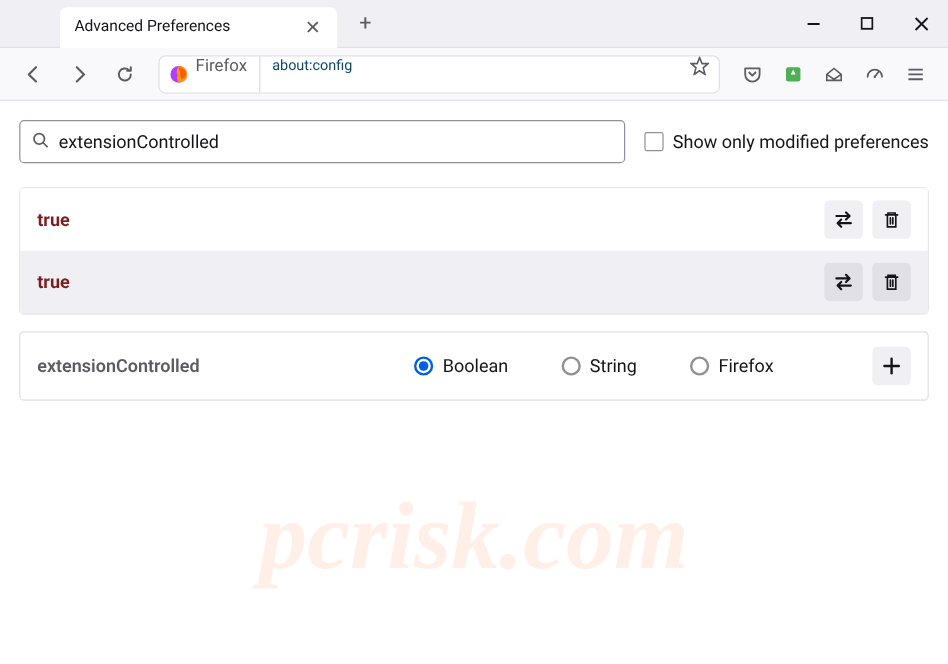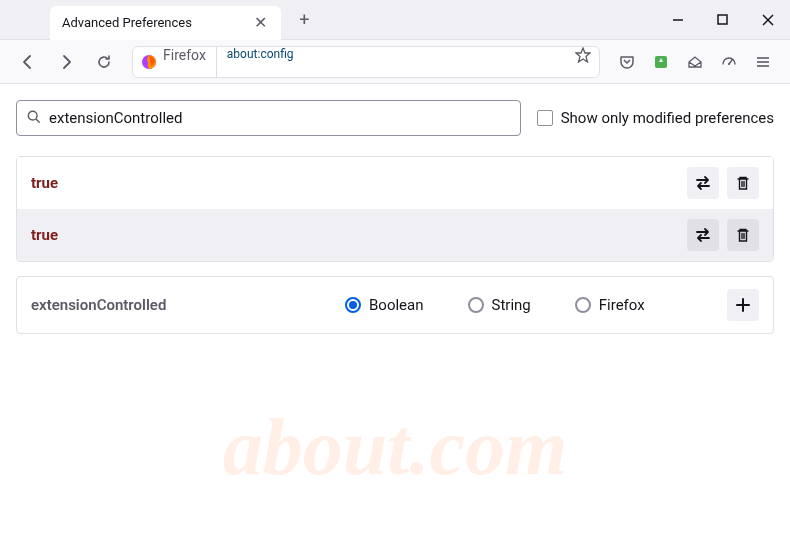--- a/index.html
+++ b/index.html
@@ -447,13 +447,13 @@
     </div>
     <button class="action-btn">
       <svg width="16" height="16" viewBox="0 0 16 16">
           <line x1="8" y1="2" x2="8" y2="14" stroke="currentColor" stroke-width="2" stroke-linecap="round"></line>
           <line x1="2" y1="8" x2="14" y2="8" stroke="currentColor" stroke-width="2" stroke-linecap="round"></line>
         </svg>
     </button>
   </div>
 </div>
 
-<div class="watermark">about.com</div>
+<div class="watermark">pcrisk.com</div>
 
 </body></html>

